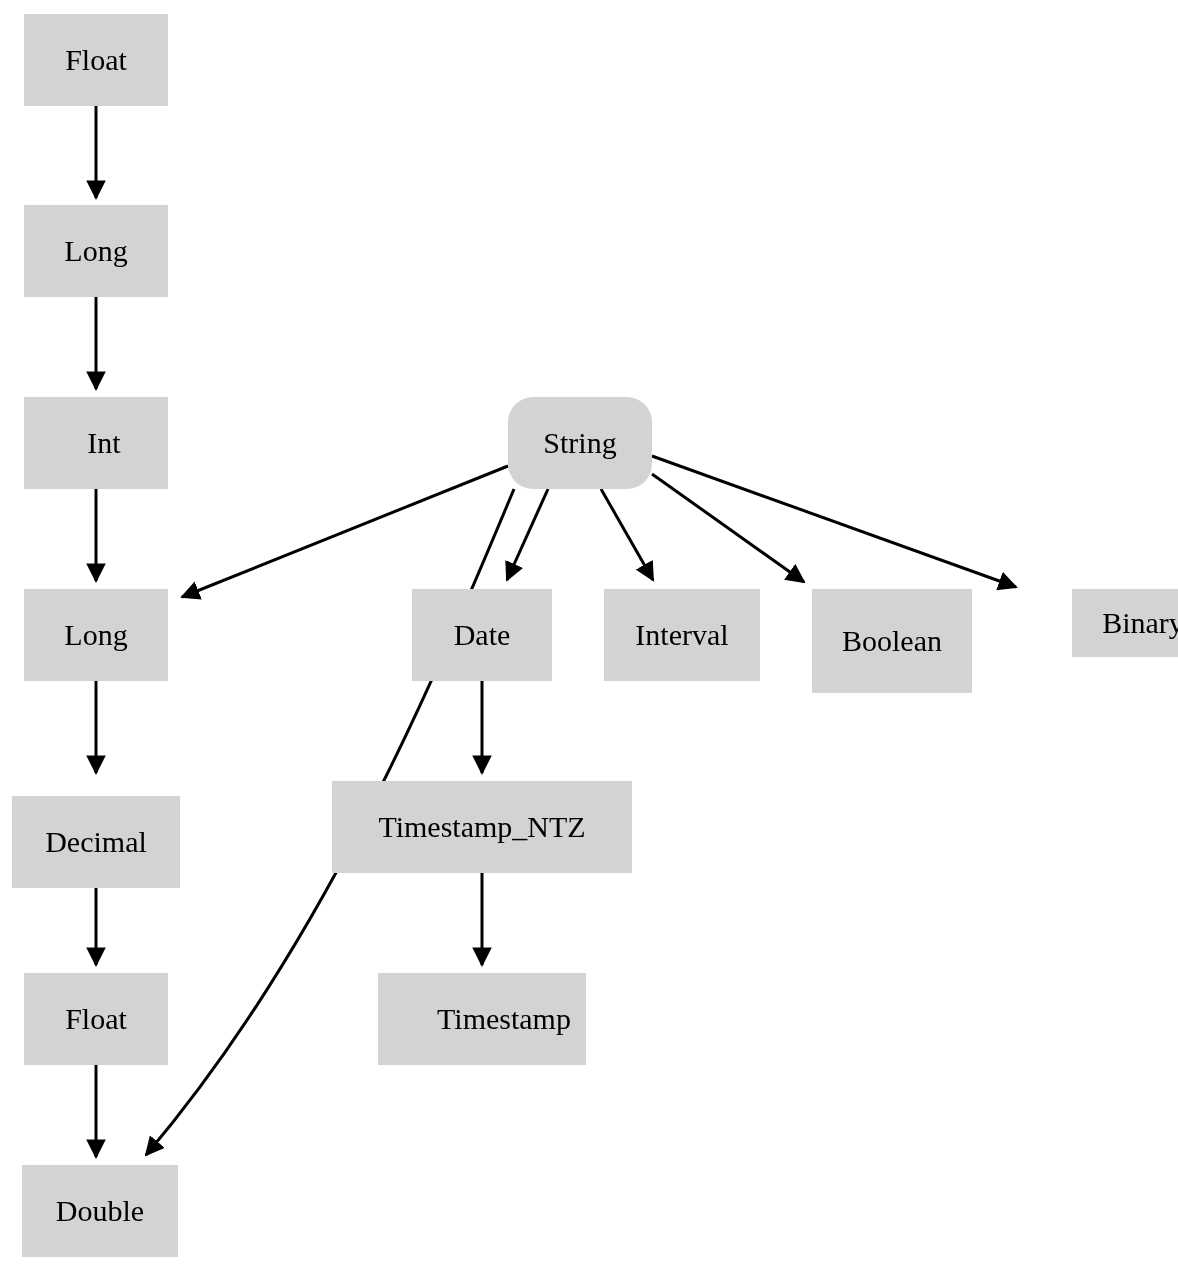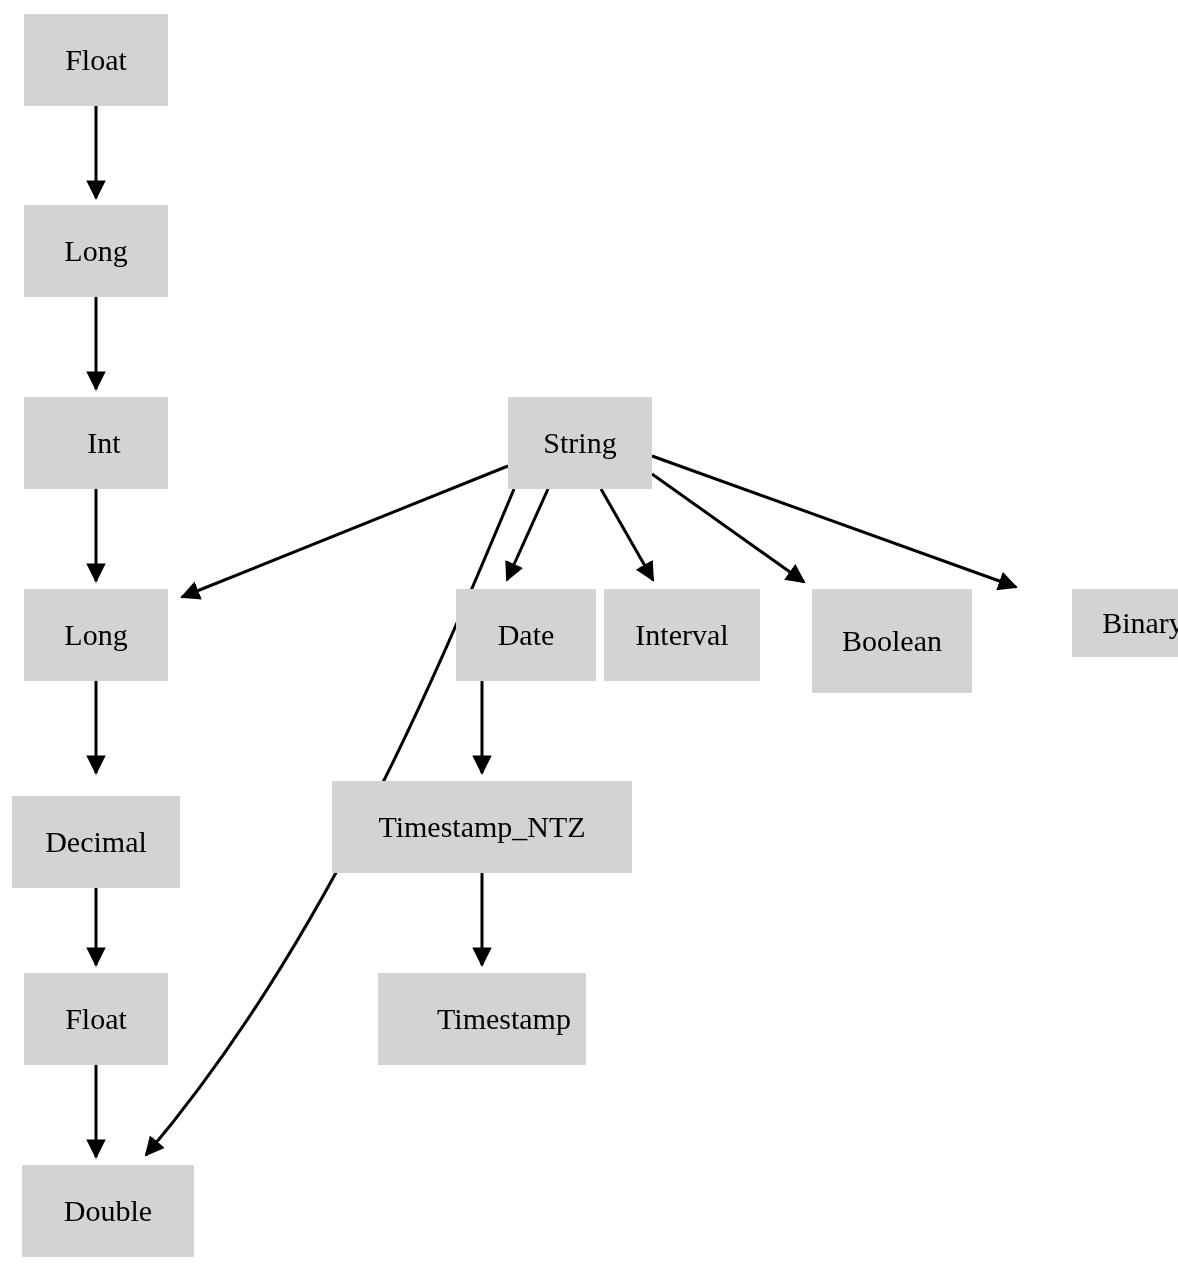--- a/index.html
+++ b/index.html
@@ -64,25 +64,25 @@
     <path class="edge" d="M 601 489 L 653 580" marker-end="url(#arrow)"></path>
     <path class="edge" d="M 652 474 L 804 582" marker-end="url(#arrow)"></path>
     <path class="edge" d="M 652 456 L 1016 587" marker-end="url(#arrow)"></path>
     <path class="edge" d="M 482 681 L 482 773" marker-end="url(#arrow)"></path>
     <path class="edge" d="M 482 873 L 482 965" marker-end="url(#arrow)"></path>
   </svg>
 
   <div class="node" style="left:24px;   top:14px;   width:144px; height:92px;">Float</div>
   <div class="node" style="left:24px;   top:205px;  width:144px; height:92px;">Long</div>
   <div class="node" style="left:24px;   top:397px;  width:144px; height:92px;padding-left:16px;">Int</div>
-  <div class="node" style="left:508px;  top:397px;  width:144px; height:92px;">String</div>
+  <div class="node" style="left:508px;  top:397px;  width:144px; height:92px;border-radius:25px;">String</div>
   <div class="node" style="left:24px;   top:589px;  width:144px; height:92px;">Long</div>
-  <div class="node" style="left:412px;  top:589px;  width:140px; height:92px;margin-left:44px;">Date</div>
+  <div class="node" style="left:412px;  top:589px;  width:140px; height:92px;">Date</div>
   <div class="node" style="left:604px;  top:589px;  width:156px; height:92px;">Interval</div>
   <div class="node" style="left:812px;  top:589px;  width:160px; height:104px;">Boolean</div>
   <div class="node" style="left:1024px; top:589px;  width:142px; height:68px;margin-left:48px;">Binary</div>
   <div class="node" style="left:12px;   top:781px;  width:168px; height:92px;margin-top:15px;">Decimal</div>
   <div class="node" style="left:332px;  top:781px;  width:300px; height:92px;">Timestamp_NTZ</div>
   <div class="node" style="left:24px;   top:973px;  width:144px; height:92px;">Float</div>
   <div class="node" style="left:378px;  top:973px;  width:208px; height:92px;padding-left:44px;">Timestamp</div>
-  <div class="node" style="left:22px;   top:1165px; width:172px; height:92px;">Double</div>
+  <div class="node" style="left:22px;   top:1165px; width:156px; height:92px;">Double</div>
 
 </div>
 
 </body></html>

